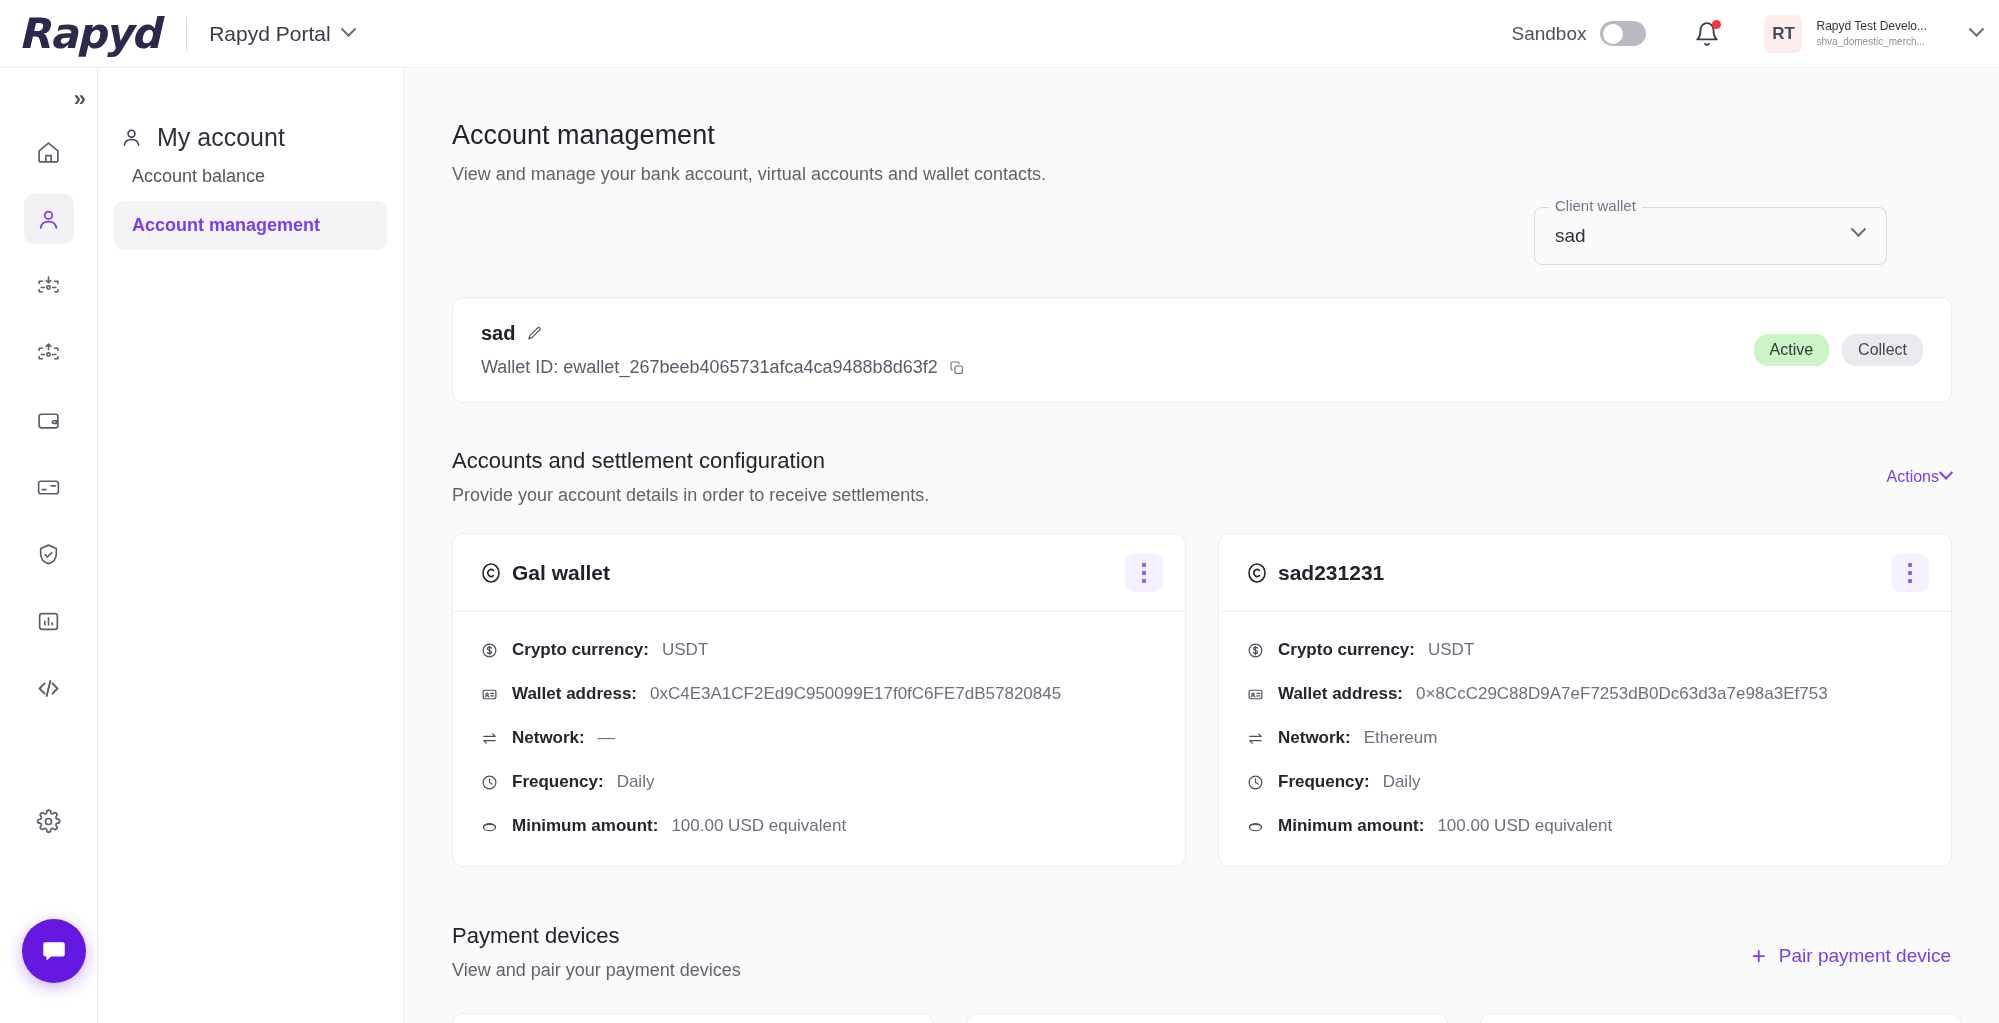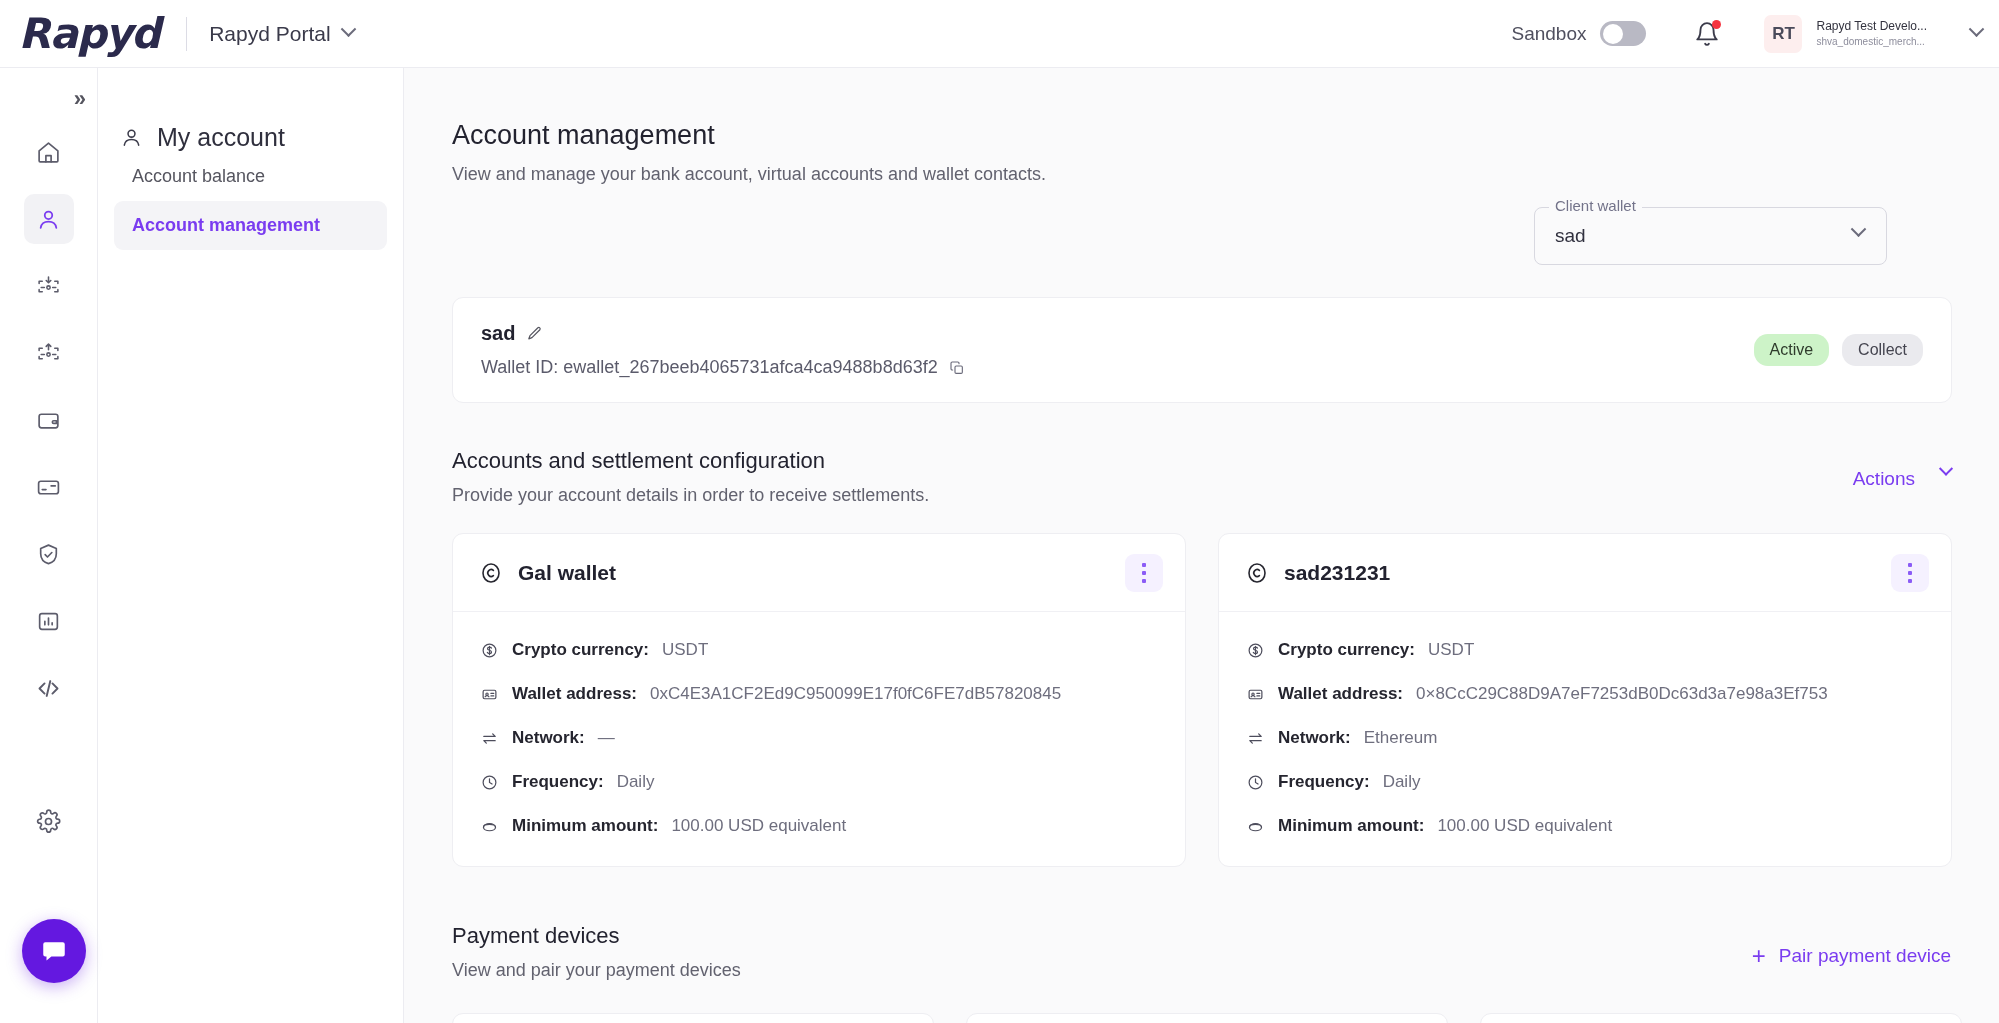--- a/index.html
+++ b/index.html
@@ -181,22 +181,22 @@
   .badge { padding: 7px 16px; border-radius: 14px; font-size: 16px; }
   .badge.green { background: #cdf3c8; color: #2f3b2c; }
   .badge.grey  { background: #eaeaee; color: #44444f; }
 
   
   #settle-head { position: absolute; top: 380px; left: 48px; }
   #settle-title { font-size: 22px; color: #22222f; }
   #settle-sub { font-size: 18px; color: #62626f; margin-top: 11px; }
   #actions-btn {
     position: absolute; top: 400px; right: 48px;
-    display: flex; gap: 26px;
-    font-size: 19px; color: #7a3cf0; cursor: pointer;
+    display: flex; align-items: center; gap: 2px;
+    font-size: 16px; color: #7a3cf0; cursor: pointer;
   }
   .chev-purple {
     width: 10px; height: 10px;
     border-right: 2px solid #7a3cf0;
     border-bottom: 2px solid #7a3cf0;
     transform: rotate(45deg) translate(-3px,-3px);
   }
 
   #settle-cards {
     position: absolute; top: 465px; left: 48px;
@@ -206,21 +206,21 @@
     width: 734px;
     background: #ffffff;
     border: 1px solid #eeeef2; border-radius: 11px;
   }
   .settle-card-head {
     height: 78px; display: flex; align-items: center;
     padding: 0 22px 0 26px;
     border-bottom: 1px solid #f0f0f4;
   }
   .settle-card-title {
-    font-size: 21px; font-weight: 700; color: #22222f; margin-left: 15px;
+    font-size: 21px; font-weight: 700; color: #22222f; margin-left: 9px;
   }
   .kebab {
     margin-left: auto; width: 38px; height: 38px;
     border-radius: 9px; background: #f5f1ff;
     display: flex; flex-direction: column; align-items: center;
     justify-content: center; gap: 4px; cursor: pointer;
   }
   .kebab i { width: 4px; height: 4px; background: #8b5cf6; border-radius: 1px; display:block; }
   .settle-card-body { padding: 28px 26px 30px 26px; }
   .srow { display: flex; align-items: center; gap: 13px; margin-bottom: 24px; }

